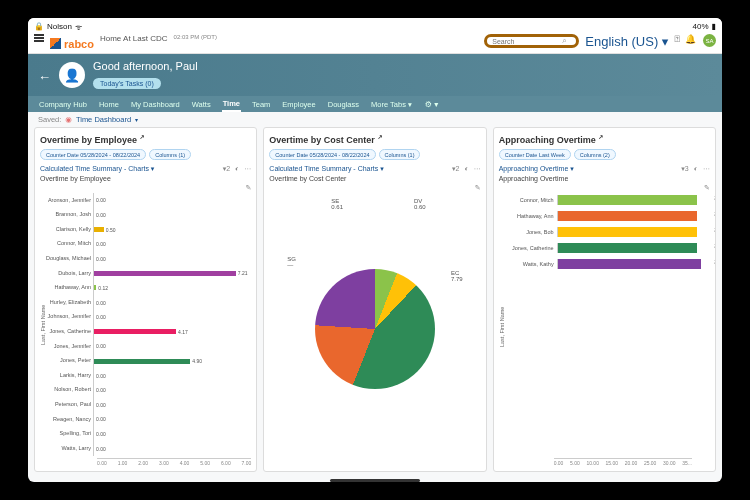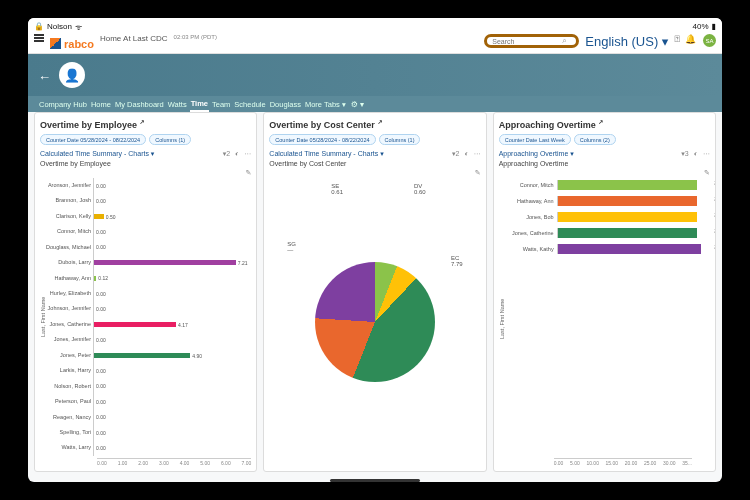--- a/index.html
+++ b/index.html
@@ -17,21 +17,21 @@
 .crumb{color:#555}
 .search{margin-left:auto;display:flex;align-items:center;border:3px solid #a16207;border-radius:10px;height:14px;padding:0 5px;width:95px}
 .search input{border:0;outline:0;font-size:7px;width:70px;background:transparent}
 .pill-link{color:#1a5490;font-size:13px}
 .ava{width:13px;height:13px;border-radius:50%;background:#7bb342;color:#fff;font-size:6px;display:flex;align-items:center;justify-content:center}
 .hero{background:linear-gradient(90deg,#4a7a8c,#5c8a9a);color:#fff;padding:6px 10px;display:flex;align-items:center;gap:8px;height:42px}
 .back{font-size:13px;cursor:pointer}
 .profile{width:26px;height:26px;border-radius:50%;background:#fff;display:flex;align-items:center;justify-content:center;font-size:13px}
 .greet{font-size:11px;font-weight:500}
 .tasks{margin-top:2px;background:#b3e0ed;color:#1a5490;border-radius:9px;padding:2px 7px;font-size:7px;display:inline-block}
-.tabs{display:flex;gap:2px;background:#5c8a9a;color:#dfe;font-size:7.5px;padding:0 10px;height:16px;align-items:center}
+.tabs{display:flex;gap:10px;background:#5c8a9a;color:#dfe;font-size:7.5px;padding:0 10px;height:16px;align-items:center}
 .tabs .tab{cursor:pointer;padding:2px 1px}
 .tabs .tab.act{font-weight:700;border-bottom:2px solid #fff;color:#fff}
 .gear{font-size:8px;margin-left:2px}
 .saved{font-size:7.5px;color:#888;padding:3px 10px;display:flex;align-items:center;gap:4px}
 .saved a{color:#1a5490}
 .dash{flex:1;display:flex;gap:6px;padding:0 6px 6px;overflow:hidden}
 .card{flex:1;background:#fff;border:1px solid #dcdcdc;border-radius:3px;padding:5px;display:flex;flex-direction:column;overflow:hidden}
 .card h3{font-size:9px;font-weight:700;color:#333;margin-bottom:4px}
 .card h3 .lk{font-size:6px;vertical-align:super}
 .chips{display:flex;gap:3px;margin-bottom:3px}
@@ -98,35 +98,45 @@
         </div>
   <span class="pill-link"><span>English (US)</span> ▾</span>
   <span style="font-size:9px">⍰</span>
   <span style="font-size:9px;position:relative">🔔</span>
   <div class="ava">SA</div>
 </div>
 
 <div class="hero">
   <span class="back">←</span>
   <div class="profile">👤</div>
+  <div>
+    <div class="greet">Good afternoon, Paul</div>
+    <span class="tasks">Today's Tasks (0)</span>
+  </div>
 </div>
 
 <div class="tabs" id="tabs">
         <span class="tab">Company Hub</span>
         <span class="tab">Home</span>
         <span class="tab">My Dashboard</span>
         <span class="tab">Watts</span>
         <span class="tab act">Time</span>
         <span class="tab">Team</span>
-        <span class="tab">Schedule</span>
+        <span class="tab">Employee</span>
         <span class="tab">Douglass</span>
         <span class="tab">More Tabs ▾</span>
         <span class="gear">⚙ ▾</span>
       </div>
 
+<div class="saved">
+  <span>Saved:</span>
+  <span style="color:#e57373">◉</span>
+  <a>Time Dashboard</a> 
+        <span style="color:#1a5490;font-size:6px">▾</span>
+</div>
 
 <div class="dash">
 
 <div class="card">
   <h3><span>Overtime by Employee</span> <span class="lk">↗</span></h3>
   <div class="chips">
     <span class="chip">Counter Date
 05/28/2024 - 08/22/2024</span>
     <span class="chip">Columns (1)</span>
   </div>

